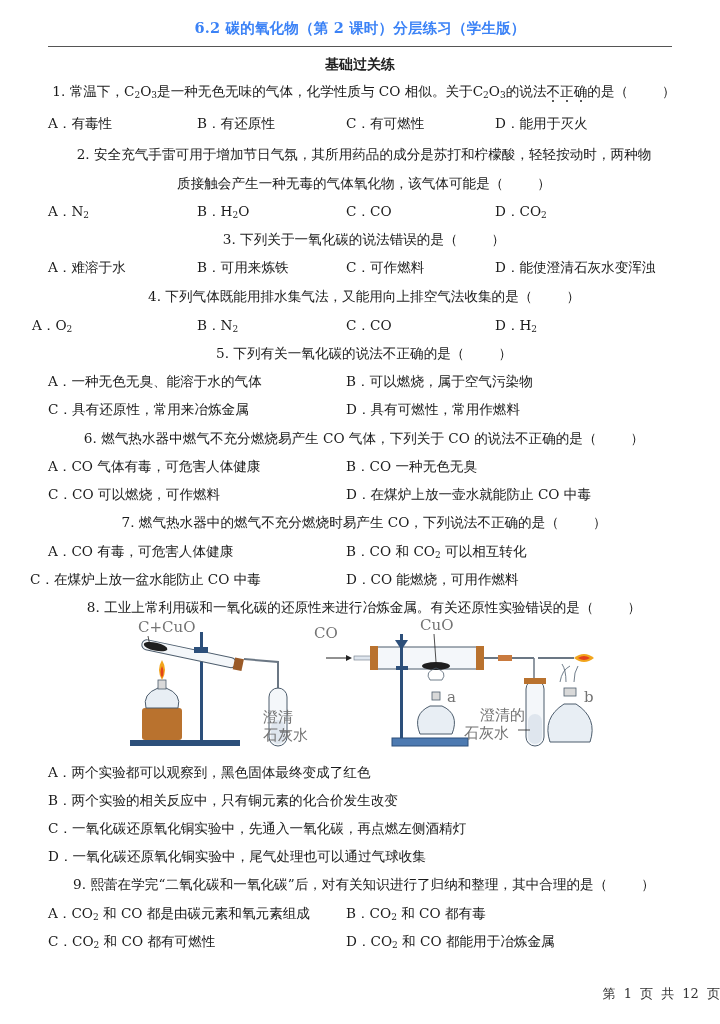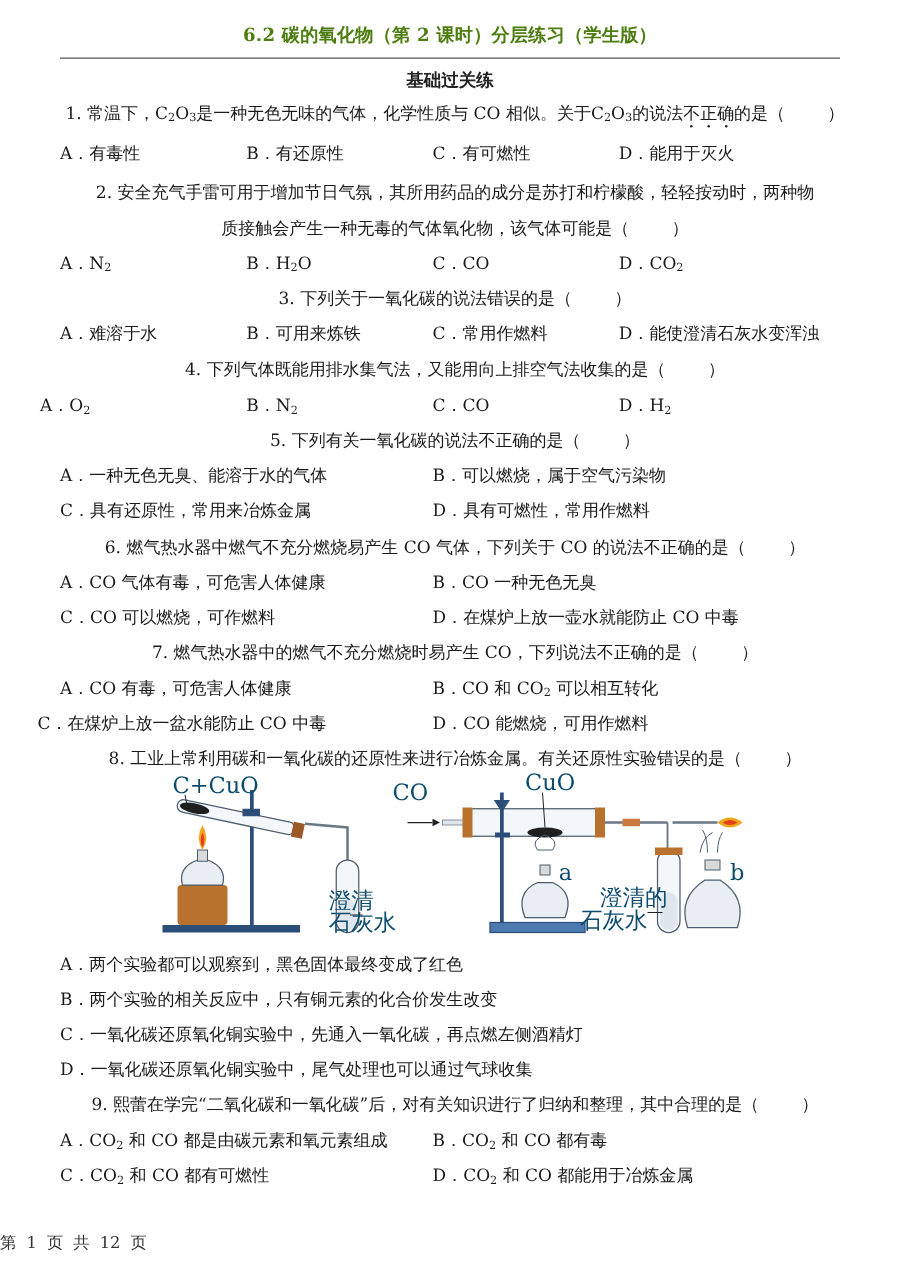--- a/index.html
+++ b/index.html
@@ -3,21 +3,21 @@
 <meta charset="utf-8">
 <style>
   html, body { margin: 0; padding: 0; background: #ffffff; }
   body {
     width: 720px; height: 1024px; position: relative; overflow: hidden;
     font-family: "DejaVu Serif", "Liberation Serif", serif;
     color: #1a1a1a;
   }
   .title {
     position: absolute; left: 0; right: 0; top: 19px;
-    text-align: center; font-size: 14.5px; font-weight: bold; color: #4d7c0f;
+    text-align: center; font-size: 14.5px; font-weight: bold; color: #3b82f6;
     letter-spacing: 0.2px;
   }
   .title-rule {
     position: absolute; left: 48px; right: 48px; top: 46px;
     height: 0; border-top: 1.6px solid #555;
   }
   .section {
     position: absolute; left: 0; right: 0; top: 56px;
     text-align: center; font-size: 14px; font-weight: bold; color: #222;
   }
@@ -27,24 +27,24 @@
   }
   .opt { position: absolute; white-space: nowrap; font-size: 13.6px; line-height: 20px; }
   .paren { display: inline-block; width: 34px; }
   sub { font-size: 9px; vertical-align: -2px; line-height: 0; }
   .dot { position: relative; }
   .dot::after {
     content: ""; position: absolute; left: 50%; bottom: -3px;
     width: 2px; height: 2px; margin-left: -1px; border-radius: 50%; background: #222;
   }
   .figure { position: absolute; }
-  .fig-label { position: absolute; font-size: 18px; color: #0c4a6e; white-space: nowrap; }
+  .fig-label { position: absolute; font-size: 15px; color: #737373; white-space: nowrap; }
   .footer {
     position: absolute; left: 0; right: 0; top: 985px;
-    text-align: left; font-size: 13px; color: #333; word-spacing: 4px;
+    text-align: right; font-size: 13px; color: #333; word-spacing: 4px;
   }
 </style>
 </head>
 <body>
 
 <div class="title">6.2 碳的氧化物（第 2 课时）分层练习（学生版）</div>
 <div class="title-rule"></div>
 <div class="section">基础过关练</div>
 
 <div class="line" style="top:81px">
@@ -67,21 +67,21 @@
 <div class="opt" style="left:197px;top:201px"><span>B．</span><span>H</span><sub>2</sub><span>O</span></div>
 <div class="opt" style="left:346px;top:201px"><span>C．</span><span>CO</span></div>
 <div class="opt" style="left:495px;top:201px"><span>D．</span><span>CO</span><sub>2</sub></div>
 
 <div class="line" style="top:229px">
   <span>3.</span>
   <span>下列关于一氧化碳的说法错误的是（</span><span class="paren"></span><span>）</span>
 </div>
 <div class="opt" style="left:48px;top:257px"><span>A．</span><span>难溶于水</span></div>
 <div class="opt" style="left:197px;top:257px"><span>B．</span><span>可用来炼铁</span></div>
-<div class="opt" style="left:346px;top:257px"><span>C．</span><span>常用作燃料</span></div>
+<div class="opt" style="left:346px;top:257px"><span>C．</span><span>可作燃料</span></div>
 <div class="opt" style="left:495px;top:257px"><span>D．</span><span>能使澄清石灰水变浑浊</span></div>
 
 <div class="line" style="top:286px">
   <span>4.</span>
   <span>下列气体既能用排水集气法，又能用向上排空气法收集的是（</span><span class="paren"></span><span>）</span>
 </div>
 <div class="opt" style="left:32px;top:315px"><span>A．</span><span>O</span><sub>2</sub></div>
 <div class="opt" style="left:197px;top:315px"><span>B．</span><span>N</span><sub>2</sub></div>
 <div class="opt" style="left:346px;top:315px"><span>C．</span><span>CO</span></div>
 <div class="opt" style="left:495px;top:315px"><span>D．</span><span>H</span><sub>2</sub></div>

